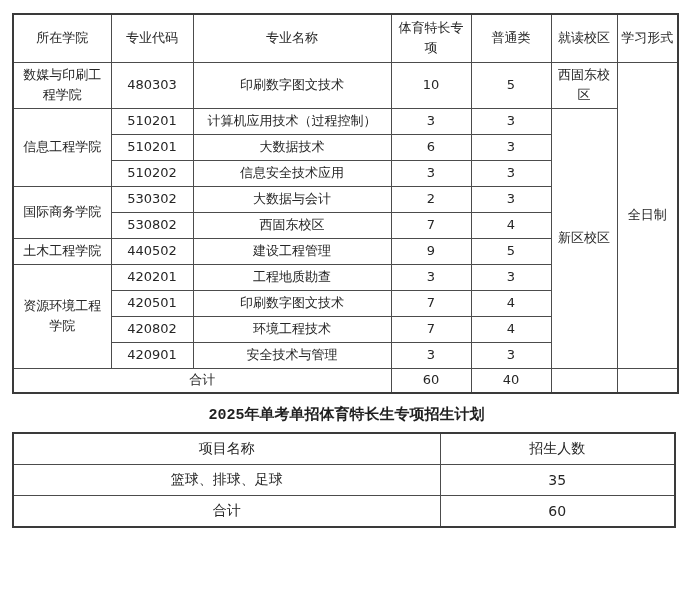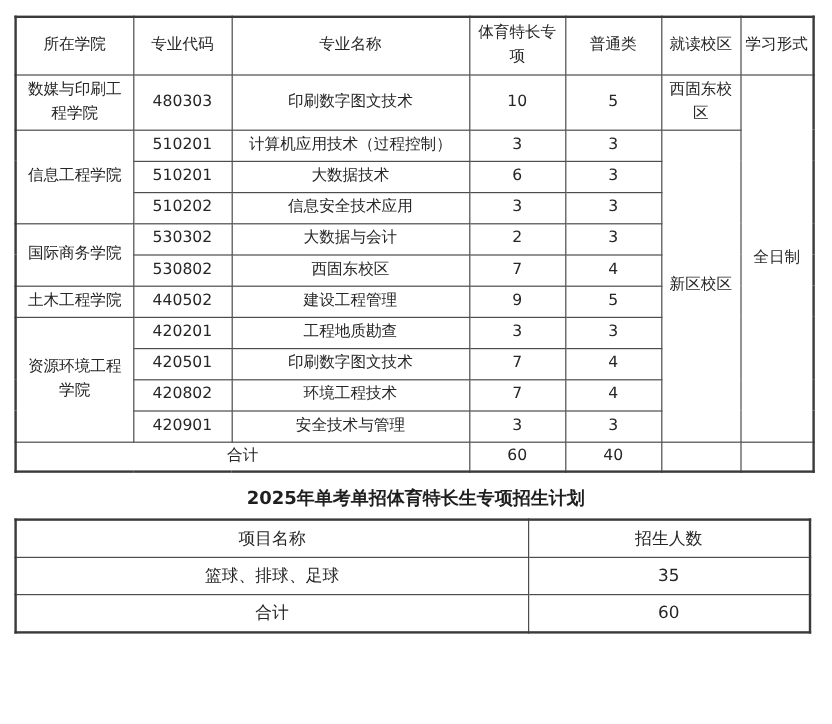--- a/index.html
+++ b/index.html
@@ -46,20 +46,21 @@
     position: absolute;
     left: 0;
     top: 401px;
     width: 693px;
     height: 29px;
     line-height: 29px;
     text-align: center;
     font-size: 15px;
     font-weight: bold;
     color: #1f1f1f;
+    font-family: Liberation Mono, monospace;
   }
   .sports-table {
     position: absolute;
     left: 12px;
     top: 432px;
     width: 662px;
     border: 2px solid #3a3a3a;
   }
   .sports-table th, .sports-table td {
     border: 1px solid #4c4c4c;

